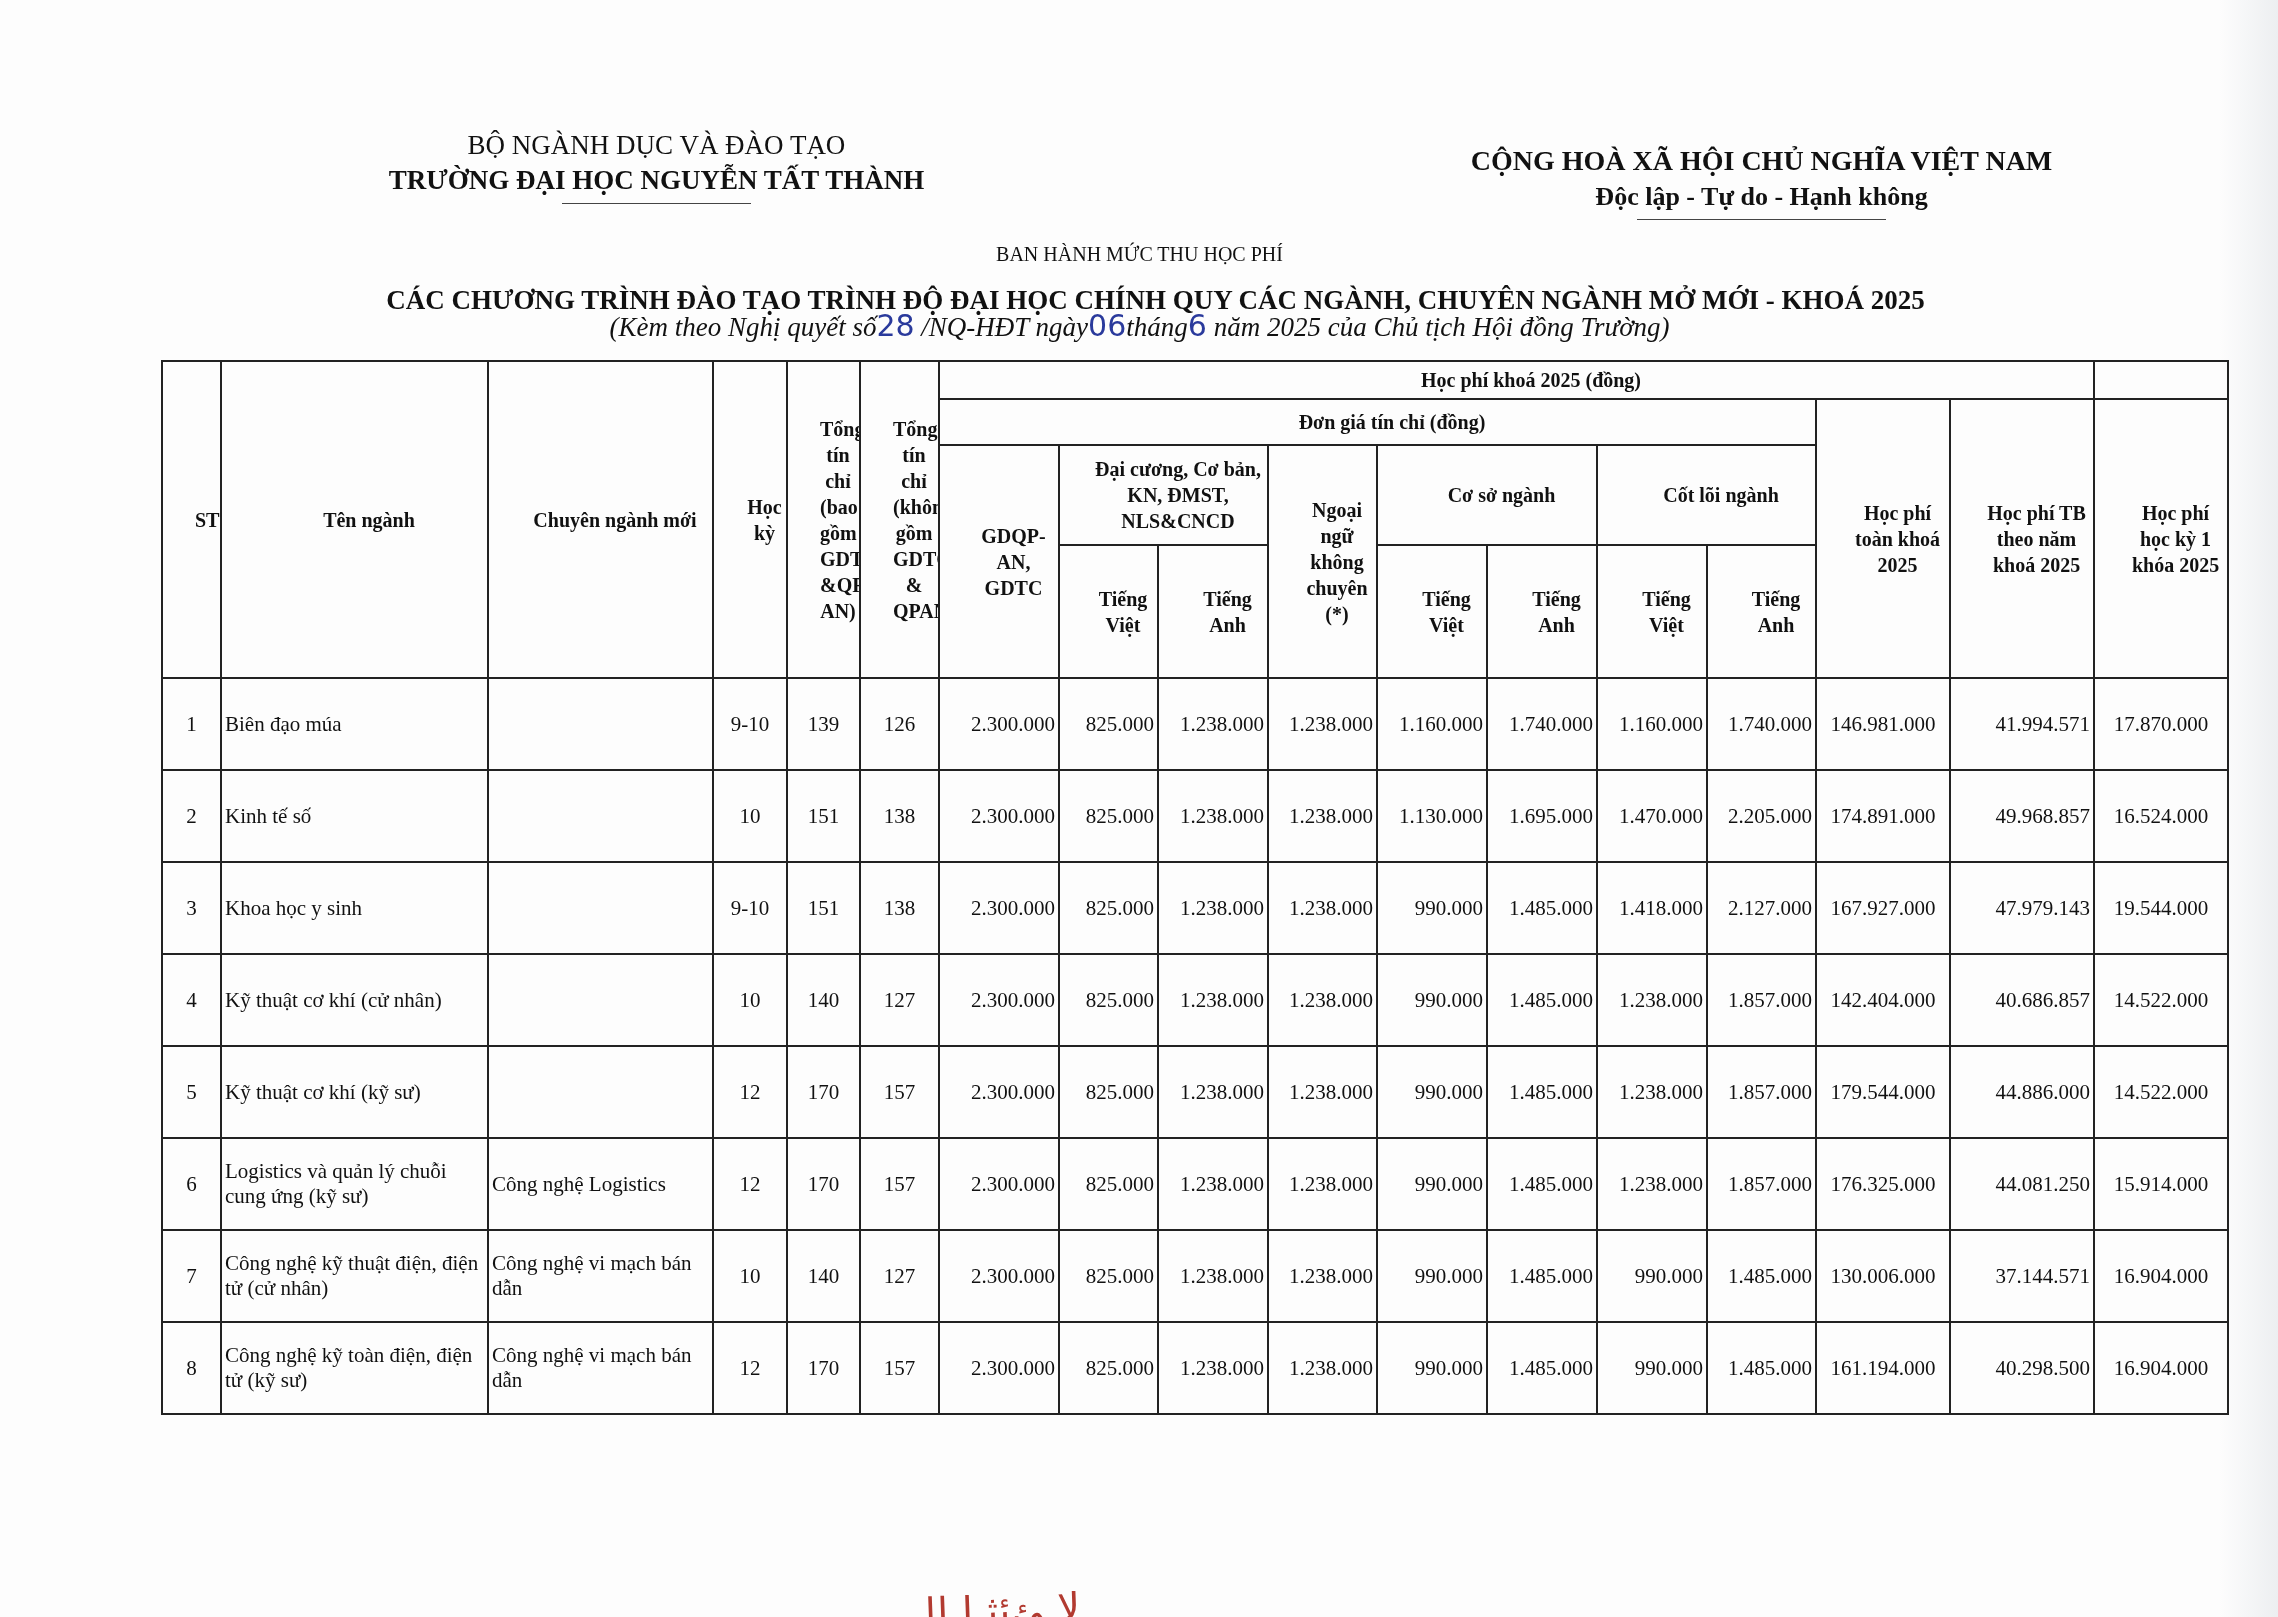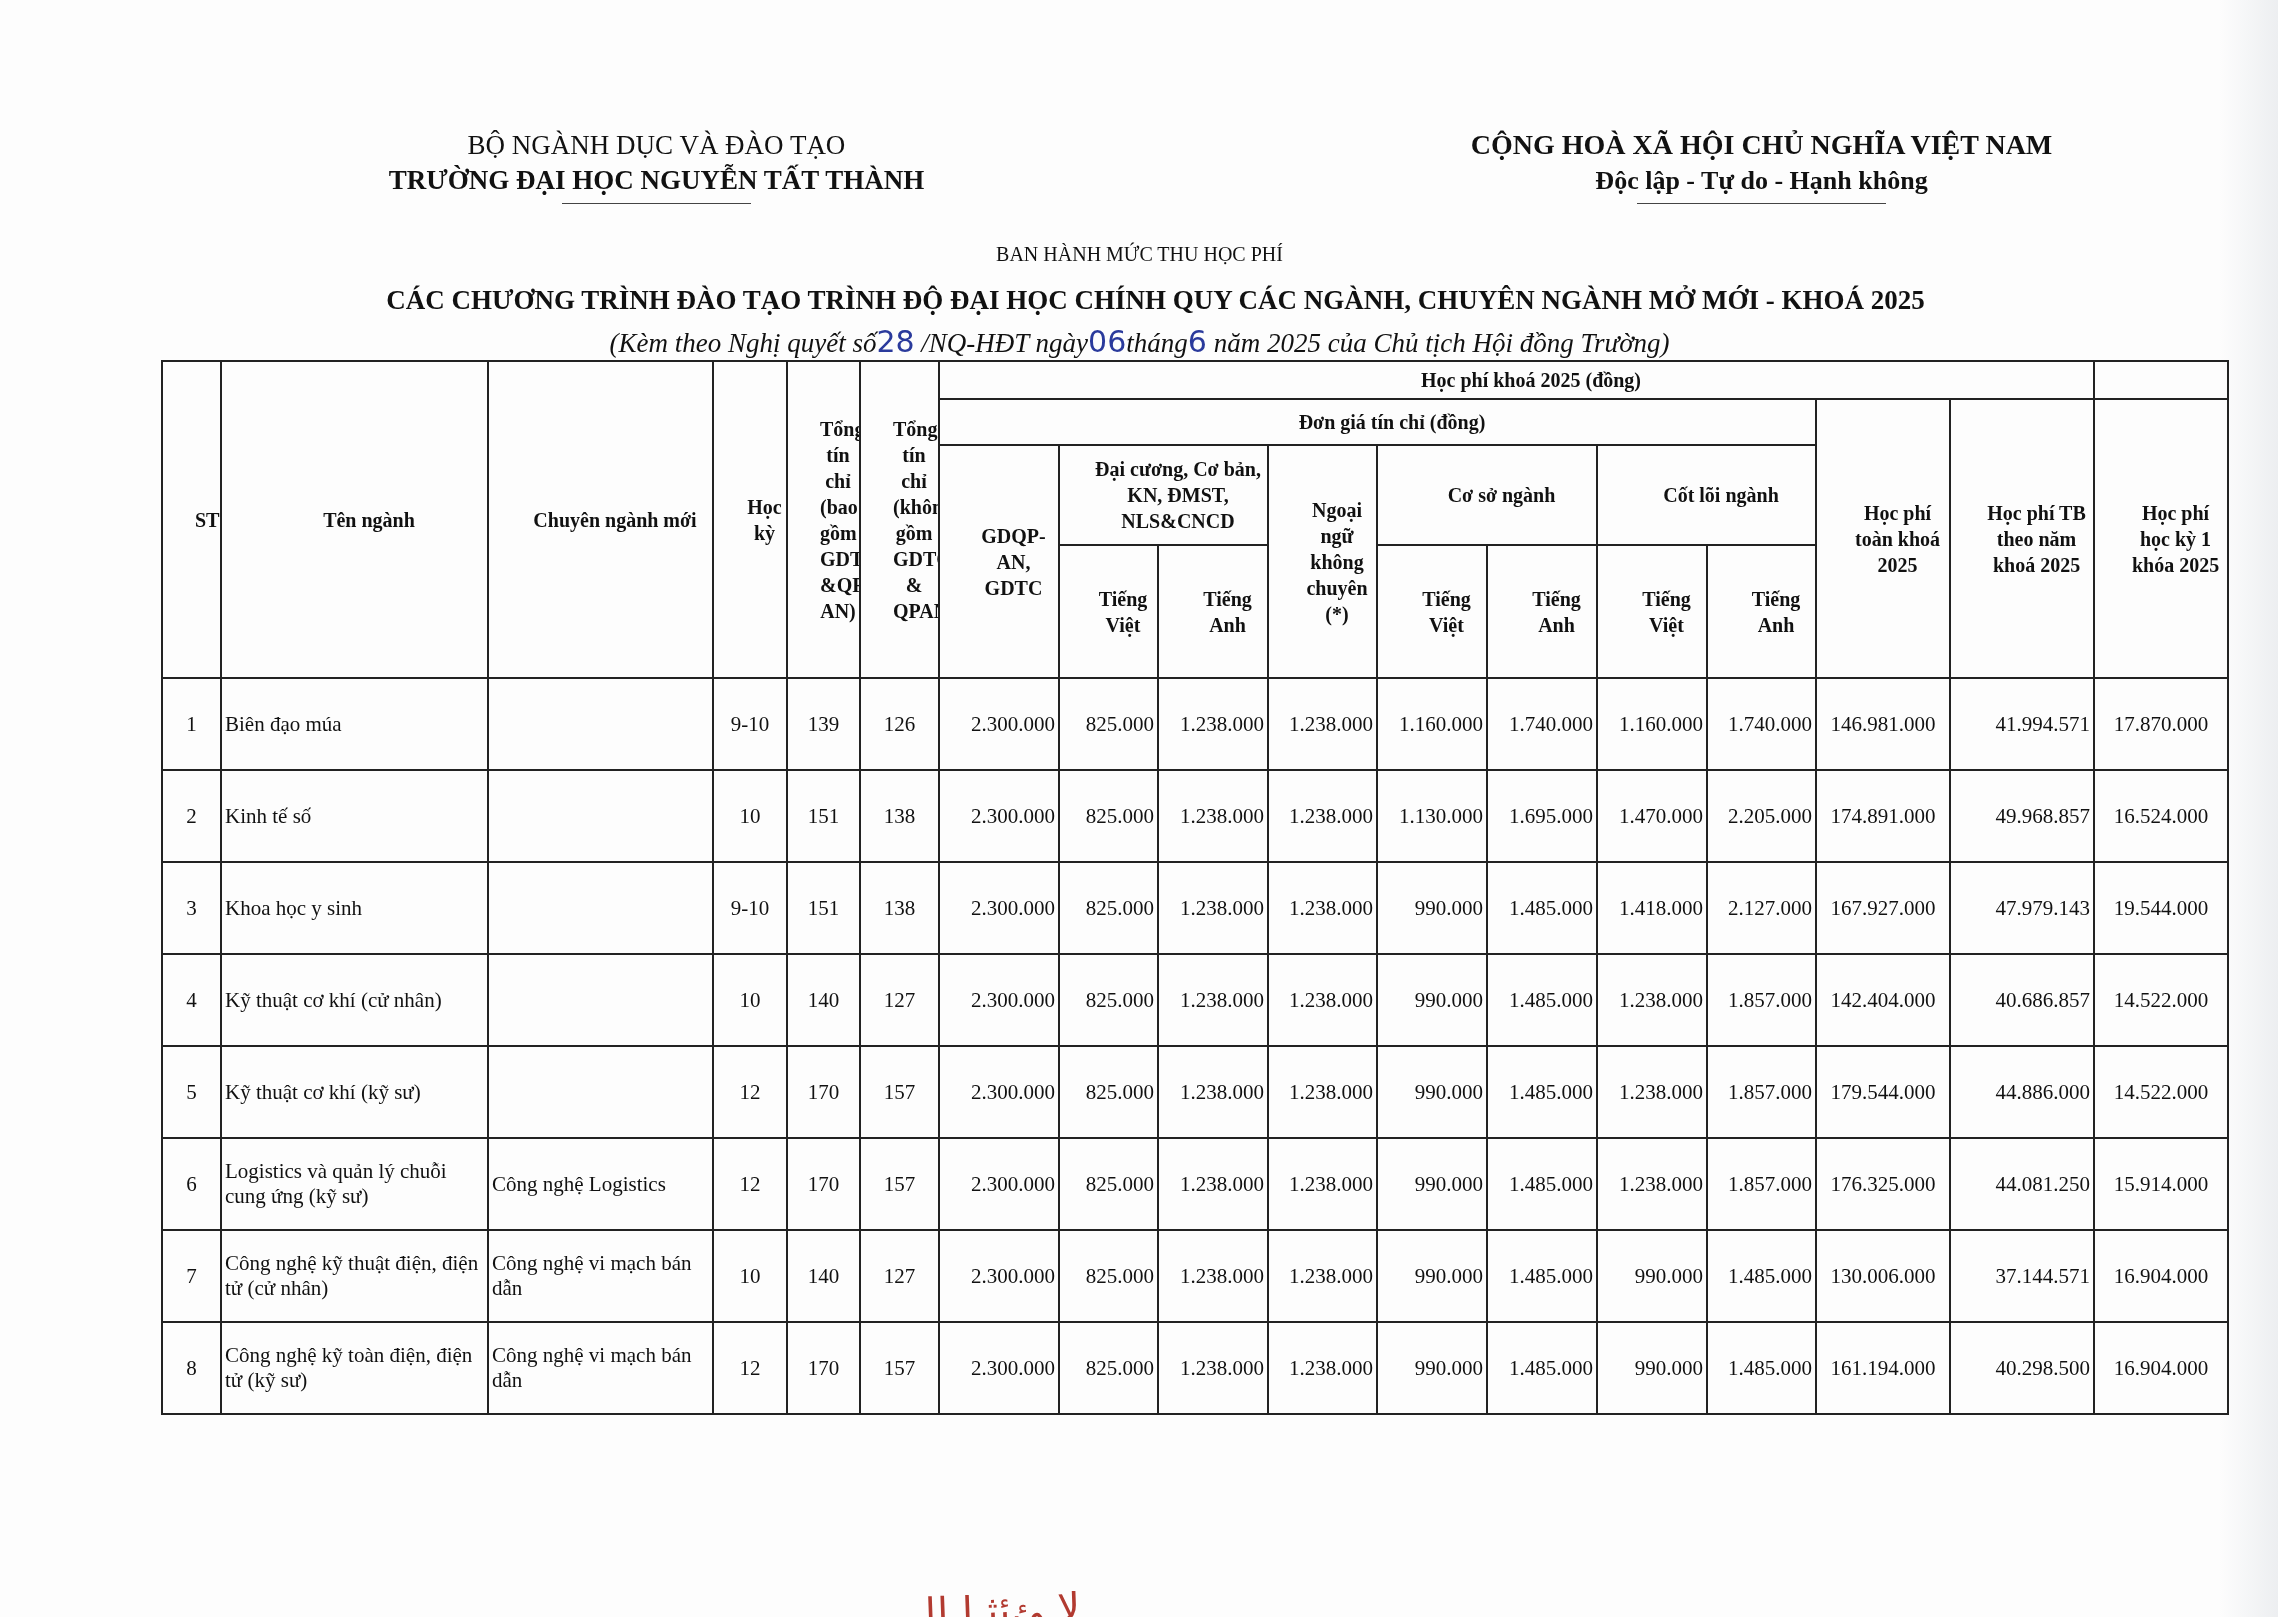--- a/index.html
+++ b/index.html
@@ -14,30 +14,30 @@
     position: absolute; right: 0; top: 0; width: 60px; height: 1618px;
     background: linear-gradient(to right, rgba(255,255,255,0), rgba(225,228,232,0.6));
   }
   .hdr-left {
     position: absolute; left: 338px; top: 127px; width: 637px; text-align: center;
   }
   .hdr-left .l1 { font-size: 27px; line-height: 36px; }
   .hdr-left .l2 { font-size: 27px; font-weight: bold; line-height: 34px; }
   .hdr-left .rule { width: 189px; height: 1px; background: #444; margin: 6px auto 0; }
   .hdr-right {
-    position: absolute; left: 1413px; top: 127px; width: 697px; text-align: center;
+    position: absolute; left: 1413px; top: 143px; width: 697px; text-align: center;
   }
   .hdr-right .l1 { font-size: 28px; font-weight: bold; line-height: 36px; }
   .hdr-right .l2 { font-size: 26px; font-weight: bold; line-height: 36px; }
   .hdr-right .rule { width: 249px; height: 1px; background: #444; margin: 4px auto 0; }
 
   .title-block { position: absolute; left: 0; width: 2279px; text-align: center; }
   .t1 { top: 243px; font-size: 20px; font-weight: normal; }
   .t2 { top: 285px; font-size: 27px; font-weight: bold; margin-left: 16px; }
-  .t3 { top: 324px; font-size: 27px; font-style: italic; }
+  .t3 { top: 308px; font-size: 27px; font-style: italic; }
   .hand { font-family: "DejaVu Sans", sans-serif; color: #2a3a9c; font-style: normal; font-size: 30px; }
 
   table.fees {
     position: absolute; left: 161px; top: 360px;
     border-collapse: collapse; table-layout: fixed;
     width: 2068px;
   }
   table.fees td, table.fees th {
     border: 2px solid #222;
     padding: 0 3px;

